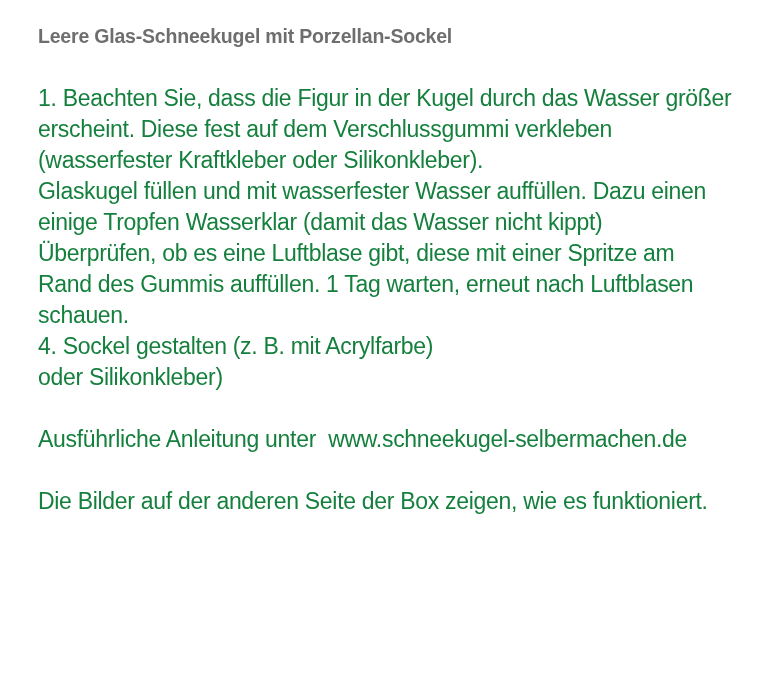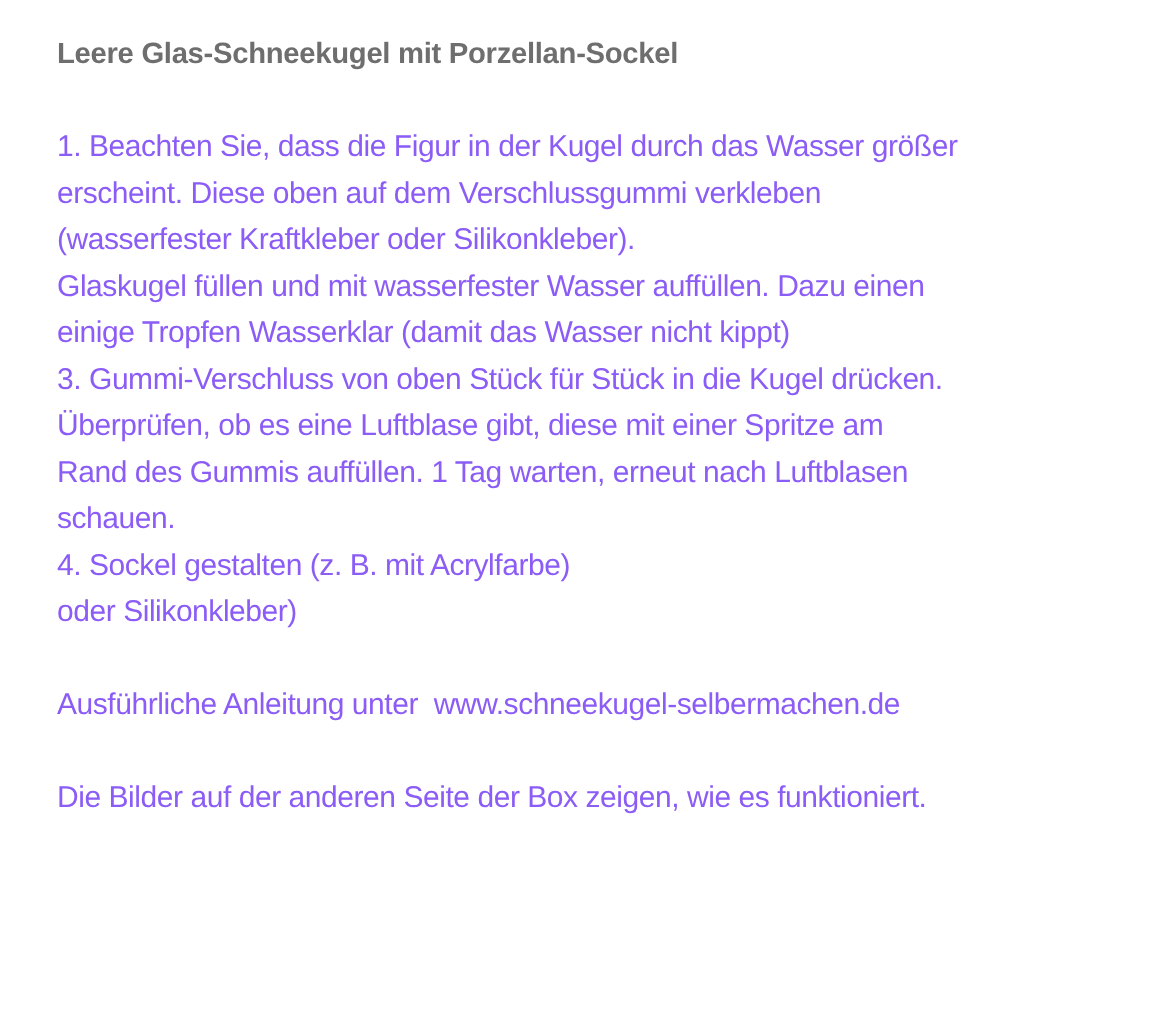--- a/index.html
+++ b/index.html
@@ -23,46 +23,45 @@
     font-weight: bold;
     line-height: 31px;
     color: #6e6e6e;
     letter-spacing: -0.2px;
     white-space: pre-wrap;
   }
   .steps {
     margin-top: 31px;
   }
   .line {
-    font-size: 20px;
+    font-size: 23px;
     line-height: 31px;
-    color: #8b5cf6;
+    color: #15803d;
     letter-spacing: -0.3px;
     white-space: pre-wrap;
   }
   .note {
     margin: 31px 0 0 0;
   }
   .footer {
     margin: 31px 0 0 0;
   }
 </style>
 </head>
 <body>
 
 <div class="sheet">
   <h1 class="title">Leere Glas-Schneekugel mit Porzellan-Sockel</h1>
 
   <div class="steps">
     <div class="line">1. Beachten Sie, dass die Figur in der Kugel durch das Wasser größer</div>
-    <div class="line">erscheint. Diese oben auf dem Verschlussgummi verkleben</div>
+    <div class="line">erscheint. Diese fest auf dem Verschlussgummi verkleben</div>
     <div class="line">(wasserfester Kraftkleber oder Silikonkleber).</div>
     <div class="line">Glaskugel füllen und mit wasserfester Wasser auffüllen. Dazu einen</div>
     <div class="line">einige Tropfen Wasserklar (damit das Wasser nicht kippt)</div>
-    <div class="line">3. Gummi-Verschluss von oben Stück für Stück in die Kugel drücken.</div>
     <div class="line">Überprüfen, ob es eine Luftblase gibt, diese mit einer Spritze am</div>
     <div class="line">Rand des Gummis auffüllen. 1 Tag warten, erneut nach Luftblasen</div>
     <div class="line">schauen.</div>
     <div class="line">4. Sockel gestalten (z. B. mit Acrylfarbe)</div>
     <div class="line">oder Silikonkleber)</div>
   </div>
 
   <p class="line footer">Ausführliche Anleitung unter  www.schneekugel-selbermachen.de</p>
 
   <p class="line note">Die Bilder auf der anderen Seite der Box zeigen, wie es funktioniert.</p>

